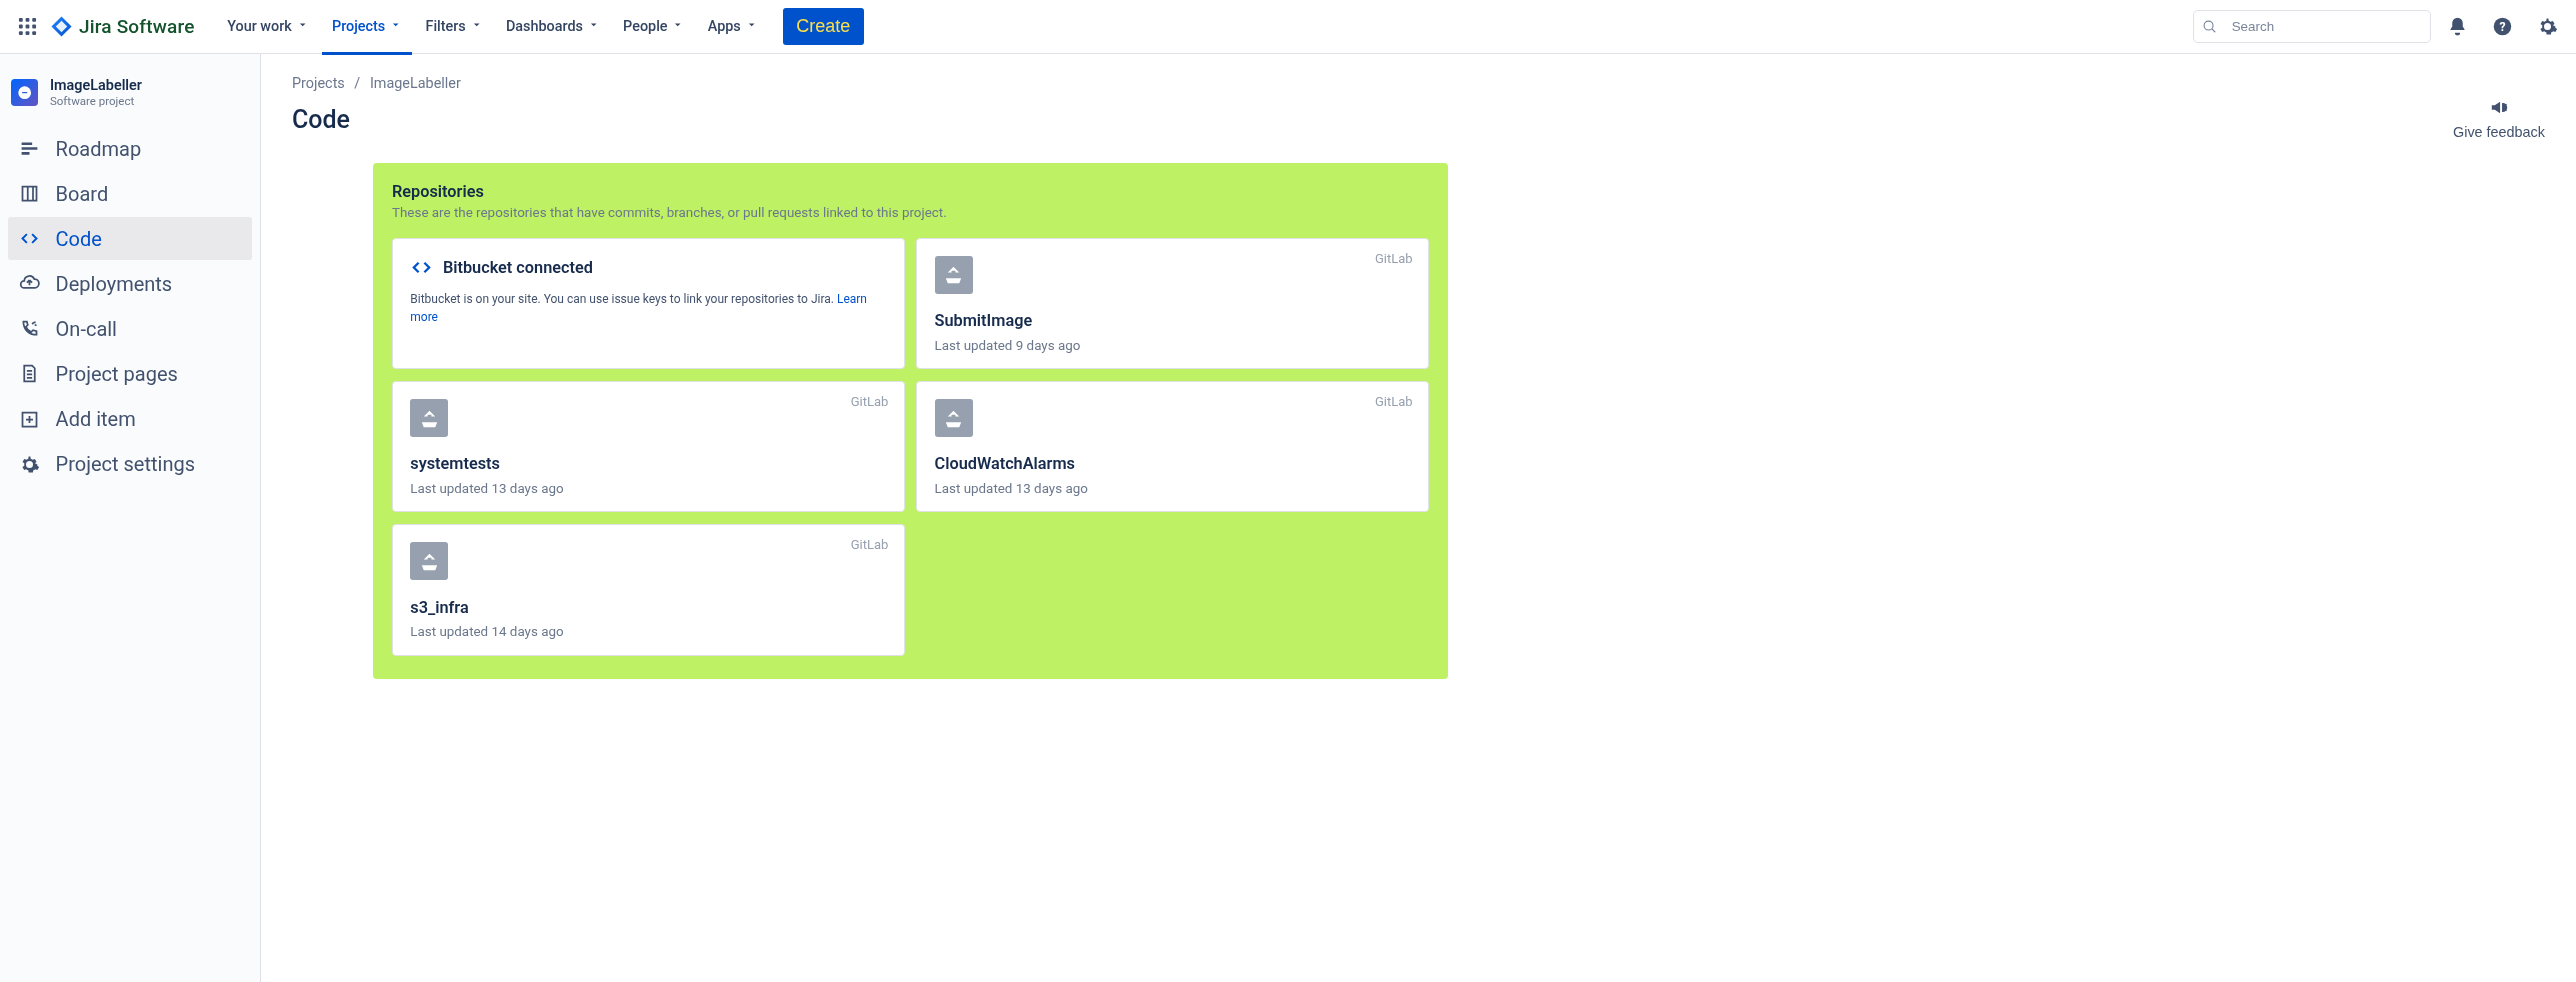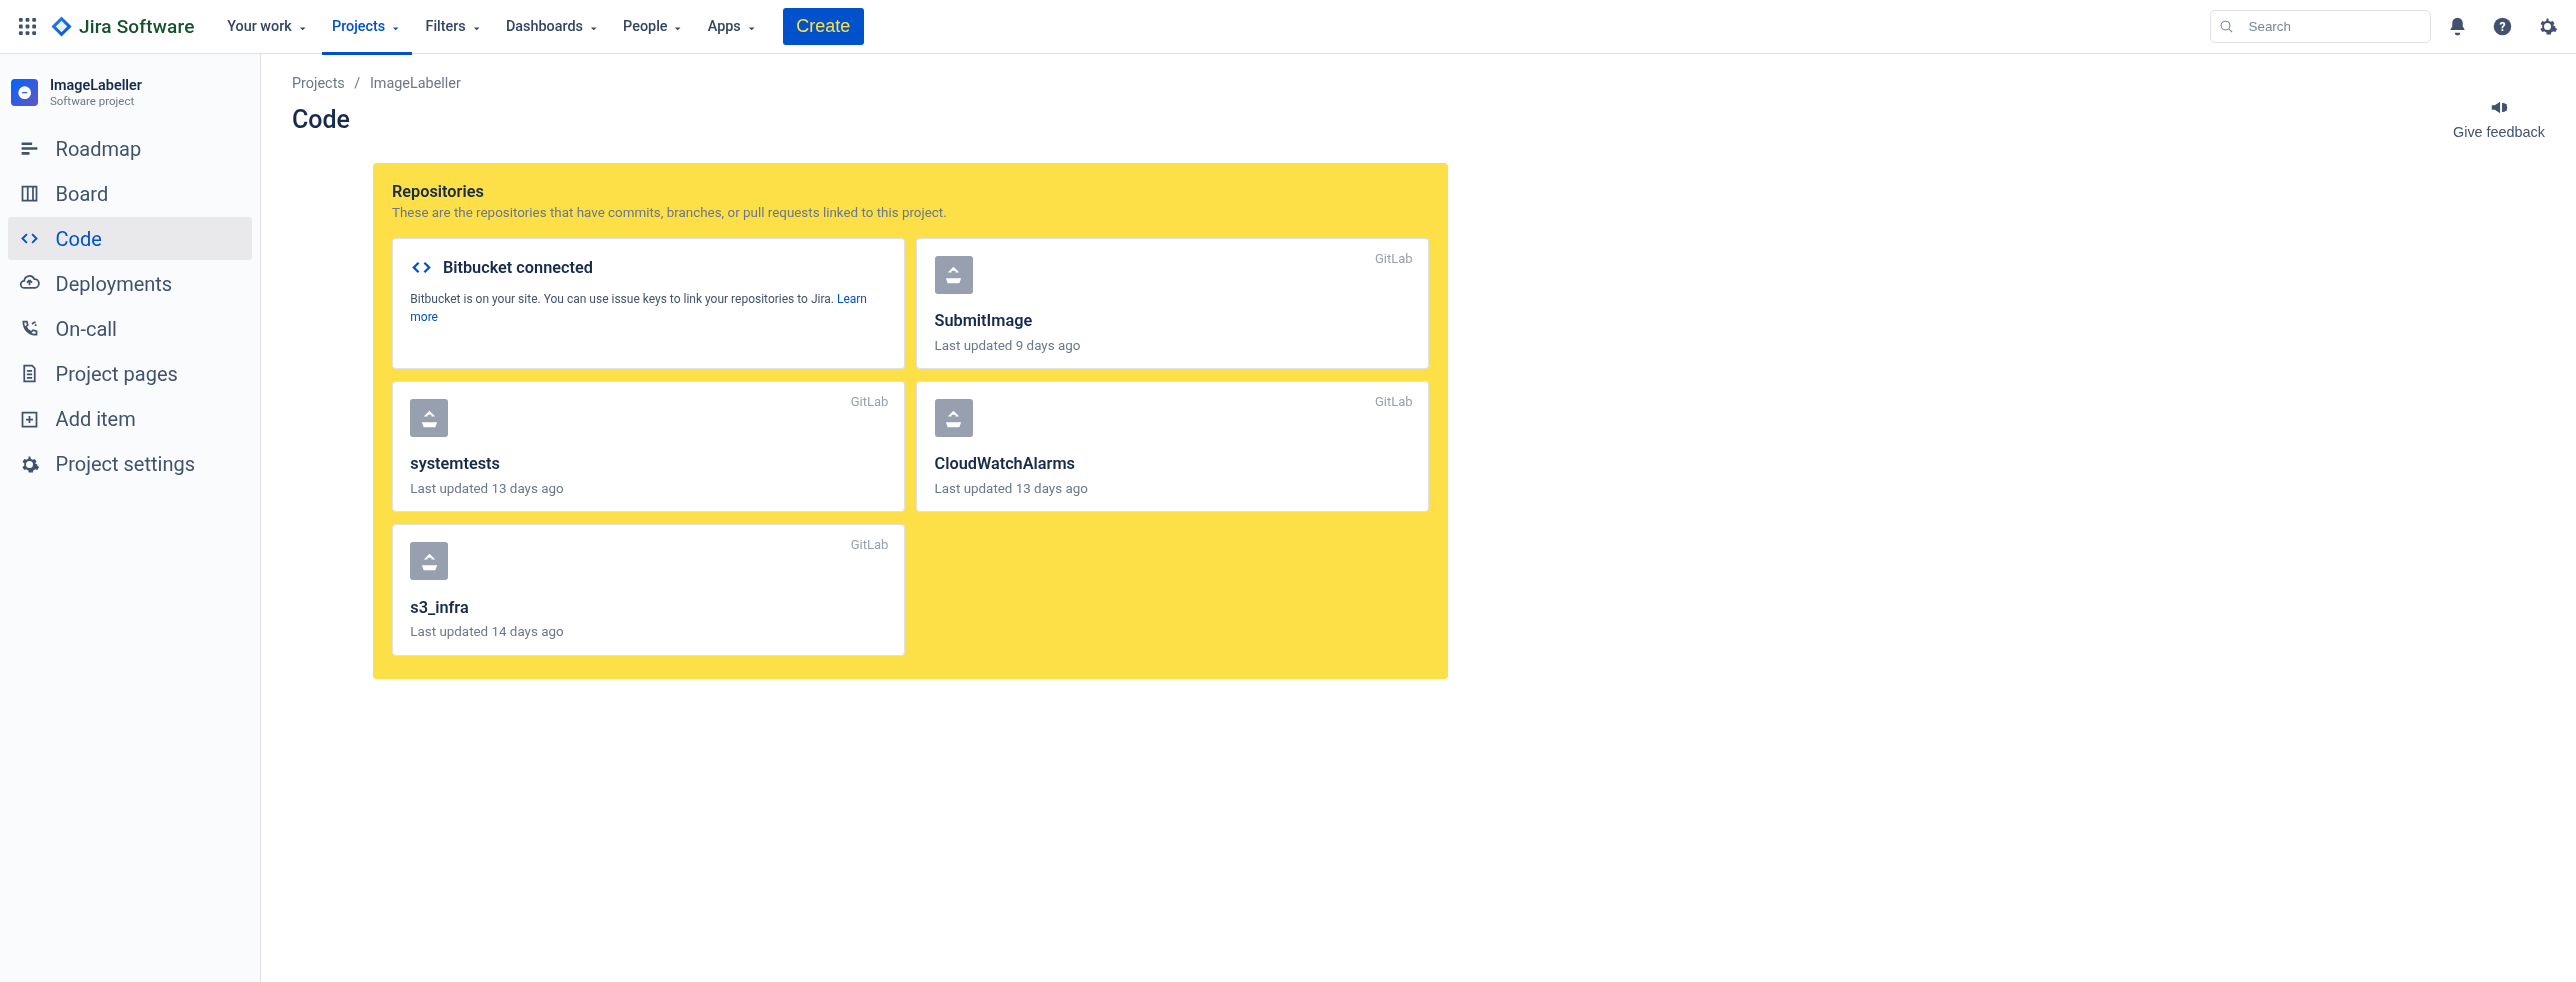--- a/index.html
+++ b/index.html
@@ -22,40 +22,40 @@
     width: 31px; height: 31px; display:flex; align-items:center; justify-content:center;
     border-radius:2.9px; cursor:pointer;
   }
   .logo-wrap { display:flex; align-items:center; gap:5.8px; margin-right:15.4px; padding:0 3.8px; cursor:pointer;}
   .logo-mark {
     width:23px; height:23px; display:block;
   }
   .logo-text { font-size:19px; font-weight:500; color:#14532d; letter-spacing:0.2px;}
   .nav-items { display:flex; align-items:center; gap:3.8px; }
   .nav-item {
-    display:flex; align-items:flex-end; gap:3.8px;
+    display:flex; align-items:flex-start; gap:3.8px;
     padding:7.7px 9.6px; border-radius:2.9px; cursor:pointer;
     font-size:14.4px; color:#344563; font-weight:500;
     position:relative;
   }
   .nav-item.active { color:#0052CC; }
   .nav-item.active::after {
     content:""; position:absolute; left:0; right:0; bottom:-12.5px;
     height:2.9px; background:#0052CC;
   }
   .chevron { width:13.4px; height:13.4px; }
   .create-btn {
     margin-left:11.5px;
     background:#0052CC; color:#fde047; border:none;
     padding:7.7px 13.4px; font-size:18px; font-weight:500;
     border-radius:2.9px; cursor:pointer;
   }
   .topnav-spacer { flex:1; }
   .search-box {
-    width:221px; height:33px;
+    width:238px; height:33px;
     border:1px solid #dfe1e6; border-radius:4.8px;
     display:flex; align-items:center; padding:0 9.6px; gap:15px;
     background:#fff;
   }
   .search-box input {
     border:none; outline:none; width:100%; font-size:13.4px; color:#172B4D; background:transparent;
   }
   .search-box input::placeholder { color:#7A869A; }
   .topnav-icon {
     width:35px; height:35px; display:flex; align-items:center; justify-content:center;
@@ -91,21 +91,21 @@
   .breadcrumb a { color:#6B778C; text-decoration:none; cursor:pointer; }
   .title-row { display:flex; align-items:center; margin-top:5.8px;}
   .page-title { font-size:25px; font-weight:500; color:#172B4D; flex:1;}
   .feedback-btn {
     display:flex; align-items:center; gap:7.7px;
     background:none; border:none; cursor:pointer;
     font-size:14.4px; font-weight:500; color:#42526E;flex-direction:column;
   }
   .panel {
     margin-top:23px; margin-left:81px; max-width:1075px;
-    background:#fde047; border-radius:3.8px;
+    background:#bef264; border-radius:3.8px;
     padding:19px 19px 23px 19px;
   }
   .panel-title { font-size:16.3px; font-weight:600; color:#172B4D; margin-bottom:3.8px;}
   .panel-sub { font-size:13.4px; color:#6B778C; margin-bottom:17.3px;}
   .cards {
     display:grid; grid-template-columns:repeat(2, 1fr); gap:11.5px;
   }
   .card {
     background:#fff; border:1px solid #dfe1e6; border-radius:3.8px;
     padding:17.3px 17.3px 15.4px 17.3px; position:relative; min-height:125px;

